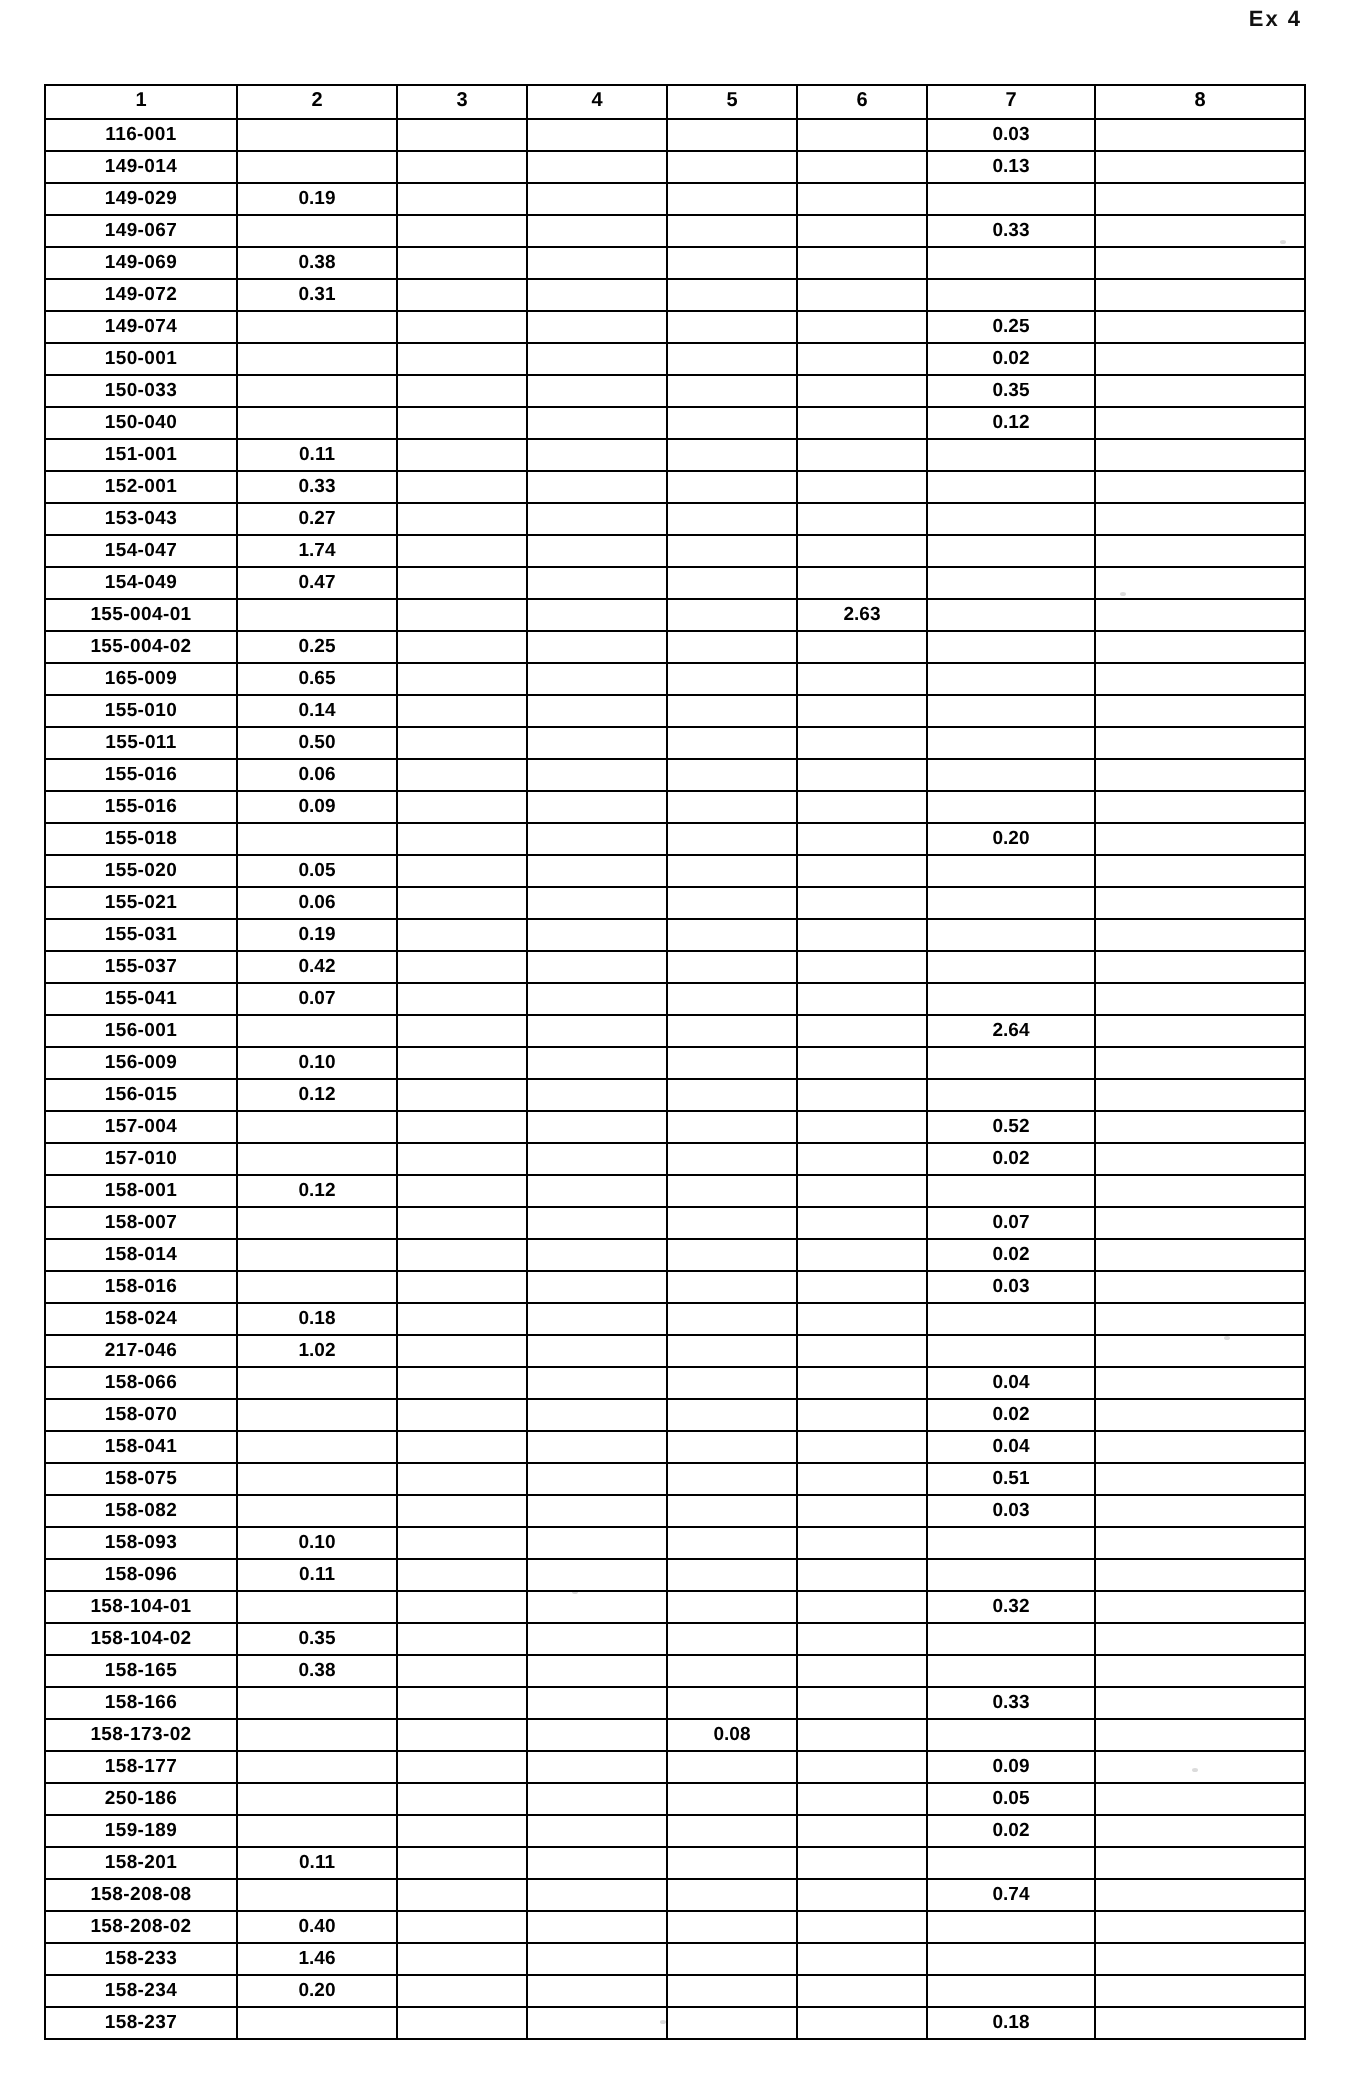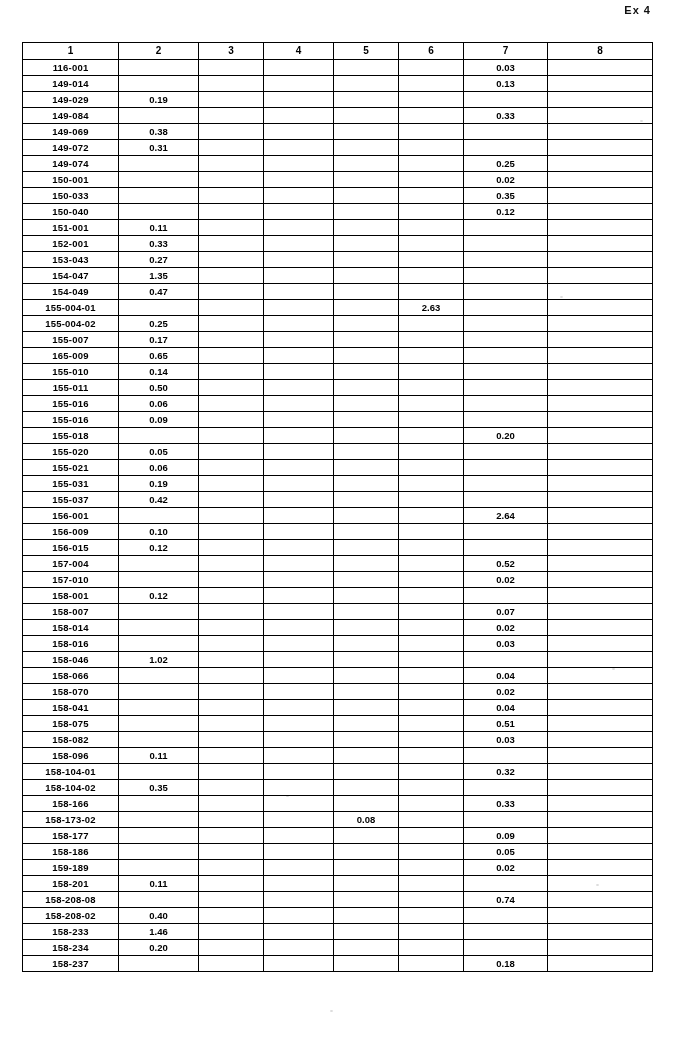--- a/index.html
+++ b/index.html
@@ -148,21 +148,21 @@
             <td class="label">149-029</td>
             <td class="val">0.19</td>
             <td class="val"></td>
             <td class="val"></td>
             <td class="val"></td>
             <td class="val"></td>
             <td class="val"></td>
             <td class="val"></td>
           </tr>
           <tr>
-            <td class="label">149-084</td>
+            <td class="label">149-067</td>
             <td class="val"></td>
             <td class="val"></td>
             <td class="val"></td>
             <td class="val"></td>
             <td class="val"></td>
             <td class="val">0.33</td>
             <td class="val"></td>
           </tr>
           <tr>
             <td class="label">149-069</td>
@@ -249,21 +249,21 @@
             <td class="val">0.27</td>
             <td class="val"></td>
             <td class="val"></td>
             <td class="val"></td>
             <td class="val"></td>
             <td class="val"></td>
             <td class="val"></td>
           </tr>
           <tr>
             <td class="label">154-047</td>
-            <td class="val">1.35</td>
+            <td class="val">1.74</td>
             <td class="val"></td>
             <td class="val"></td>
             <td class="val"></td>
             <td class="val"></td>
             <td class="val"></td>
             <td class="val"></td>
           </tr>
           <tr>
             <td class="label">154-049</td>
             <td class="val">0.47</td>
@@ -288,30 +288,20 @@
             <td class="label">155-004-02</td>
             <td class="val">0.25</td>
             <td class="val"></td>
             <td class="val"></td>
             <td class="val"></td>
             <td class="val"></td>
             <td class="val"></td>
             <td class="val"></td>
           </tr>
           <tr>
-            <td class="label">155-007</td>
-            <td class="val">0.17</td>
-            <td class="val"></td>
-            <td class="val"></td>
-            <td class="val"></td>
-            <td class="val"></td>
-            <td class="val"></td>
-            <td class="val"></td>
-          </tr>
-          <tr>
             <td class="label">165-009</td>
             <td class="val">0.65</td>
             <td class="val"></td>
             <td class="val"></td>
             <td class="val"></td>
             <td class="val"></td>
             <td class="val"></td>
             <td class="val"></td>
           </tr>
           <tr>
@@ -398,20 +388,30 @@
             <td class="label">155-037</td>
             <td class="val">0.42</td>
             <td class="val"></td>
             <td class="val"></td>
             <td class="val"></td>
             <td class="val"></td>
             <td class="val"></td>
             <td class="val"></td>
           </tr>
           <tr>
+            <td class="label">155-041</td>
+            <td class="val">0.07</td>
+            <td class="val"></td>
+            <td class="val"></td>
+            <td class="val"></td>
+            <td class="val"></td>
+            <td class="val"></td>
+            <td class="val"></td>
+          </tr>
+          <tr>
             <td class="label">156-001</td>
             <td class="val"></td>
             <td class="val"></td>
             <td class="val"></td>
             <td class="val"></td>
             <td class="val"></td>
             <td class="val">2.64</td>
             <td class="val"></td>
           </tr>
           <tr>
@@ -488,21 +488,31 @@
             <td class="label">158-016</td>
             <td class="val"></td>
             <td class="val"></td>
             <td class="val"></td>
             <td class="val"></td>
             <td class="val"></td>
             <td class="val">0.03</td>
             <td class="val"></td>
           </tr>
           <tr>
-            <td class="label">158-046</td>
+            <td class="label">158-024</td>
+            <td class="val">0.18</td>
+            <td class="val"></td>
+            <td class="val"></td>
+            <td class="val"></td>
+            <td class="val"></td>
+            <td class="val"></td>
+            <td class="val"></td>
+          </tr>
+          <tr>
+            <td class="label">217-046</td>
             <td class="val">1.02</td>
             <td class="val"></td>
             <td class="val"></td>
             <td class="val"></td>
             <td class="val"></td>
             <td class="val"></td>
             <td class="val"></td>
           </tr>
           <tr>
             <td class="label">158-066</td>
@@ -545,20 +555,30 @@
             <td class="val"></td>
           </tr>
           <tr>
             <td class="label">158-082</td>
             <td class="val"></td>
             <td class="val"></td>
             <td class="val"></td>
             <td class="val"></td>
             <td class="val"></td>
             <td class="val">0.03</td>
+            <td class="val"></td>
+          </tr>
+          <tr>
+            <td class="label">158-093</td>
+            <td class="val">0.10</td>
+            <td class="val"></td>
+            <td class="val"></td>
+            <td class="val"></td>
+            <td class="val"></td>
+            <td class="val"></td>
             <td class="val"></td>
           </tr>
           <tr>
             <td class="label">158-096</td>
             <td class="val">0.11</td>
             <td class="val"></td>
             <td class="val"></td>
             <td class="val"></td>
             <td class="val"></td>
             <td class="val"></td>
@@ -578,20 +598,30 @@
             <td class="label">158-104-02</td>
             <td class="val">0.35</td>
             <td class="val"></td>
             <td class="val"></td>
             <td class="val"></td>
             <td class="val"></td>
             <td class="val"></td>
             <td class="val"></td>
           </tr>
           <tr>
+            <td class="label">158-165</td>
+            <td class="val">0.38</td>
+            <td class="val"></td>
+            <td class="val"></td>
+            <td class="val"></td>
+            <td class="val"></td>
+            <td class="val"></td>
+            <td class="val"></td>
+          </tr>
+          <tr>
             <td class="label">158-166</td>
             <td class="val"></td>
             <td class="val"></td>
             <td class="val"></td>
             <td class="val"></td>
             <td class="val"></td>
             <td class="val">0.33</td>
             <td class="val"></td>
           </tr>
           <tr>
@@ -608,21 +638,21 @@
             <td class="label">158-177</td>
             <td class="val"></td>
             <td class="val"></td>
             <td class="val"></td>
             <td class="val"></td>
             <td class="val"></td>
             <td class="val">0.09</td>
             <td class="val"></td>
           </tr>
           <tr>
-            <td class="label">158-186</td>
+            <td class="label">250-186</td>
             <td class="val"></td>
             <td class="val"></td>
             <td class="val"></td>
             <td class="val"></td>
             <td class="val"></td>
             <td class="val">0.05</td>
             <td class="val"></td>
           </tr>
           <tr>
             <td class="label">159-189</td>

